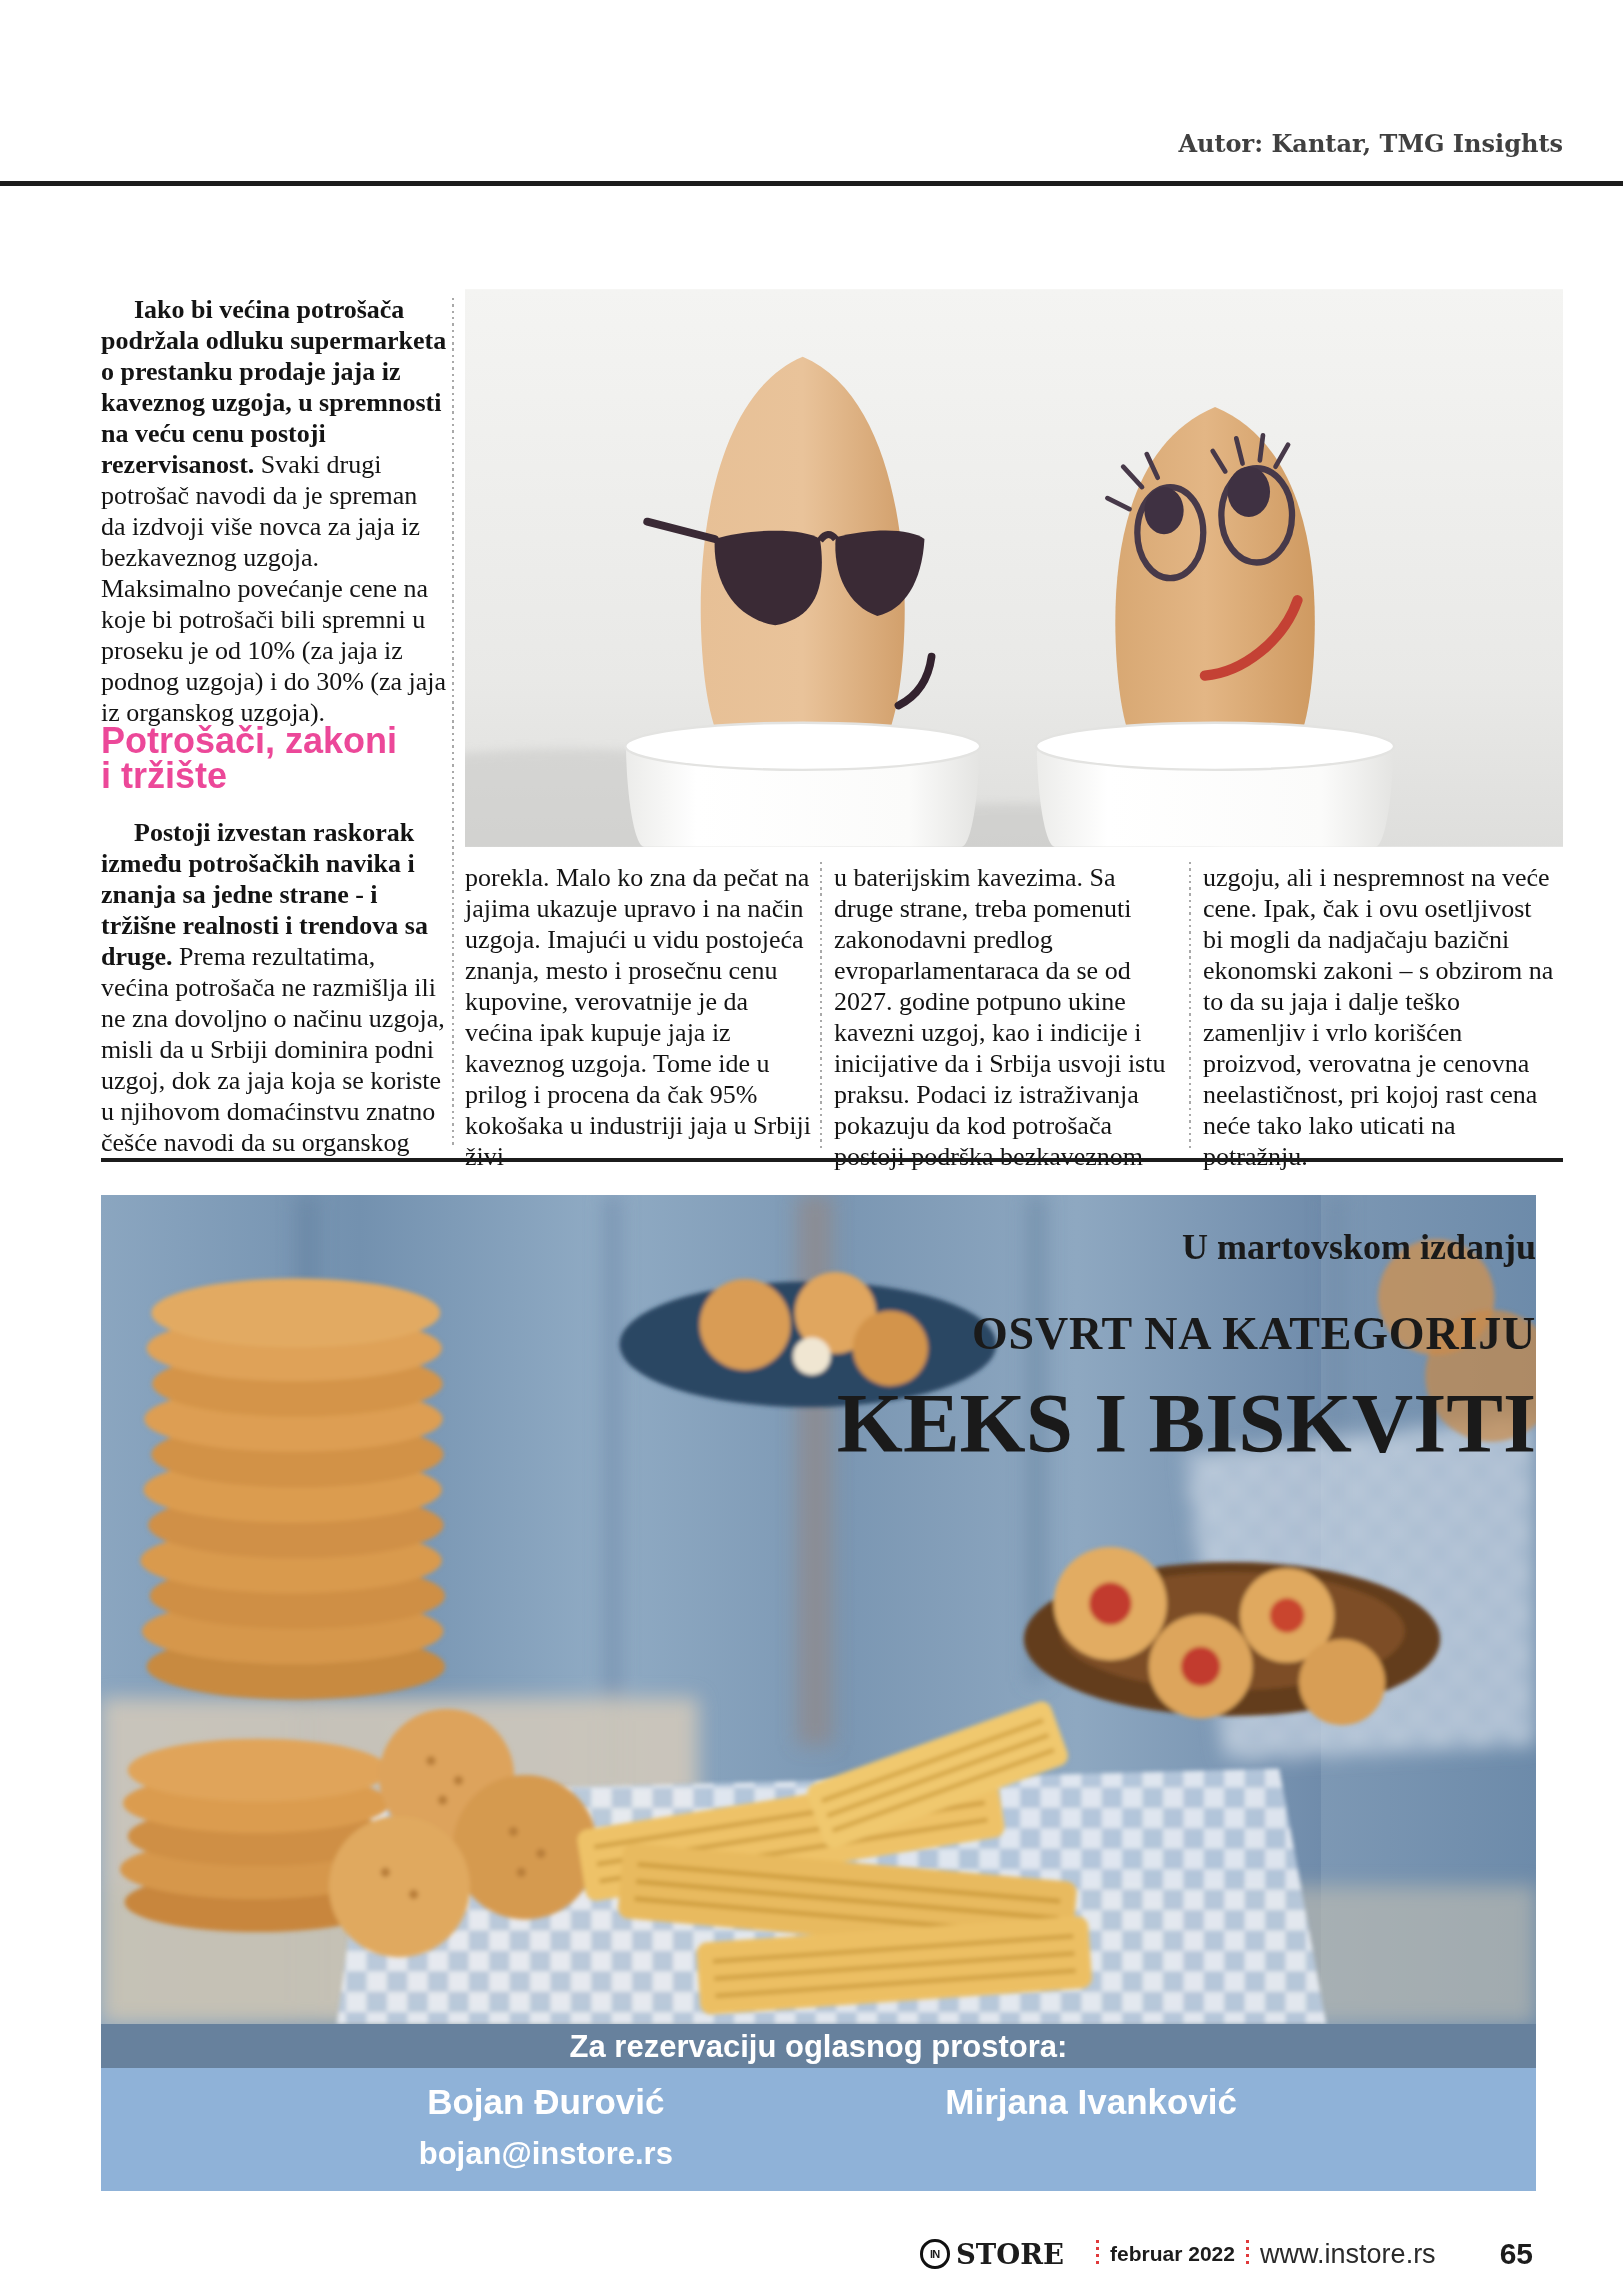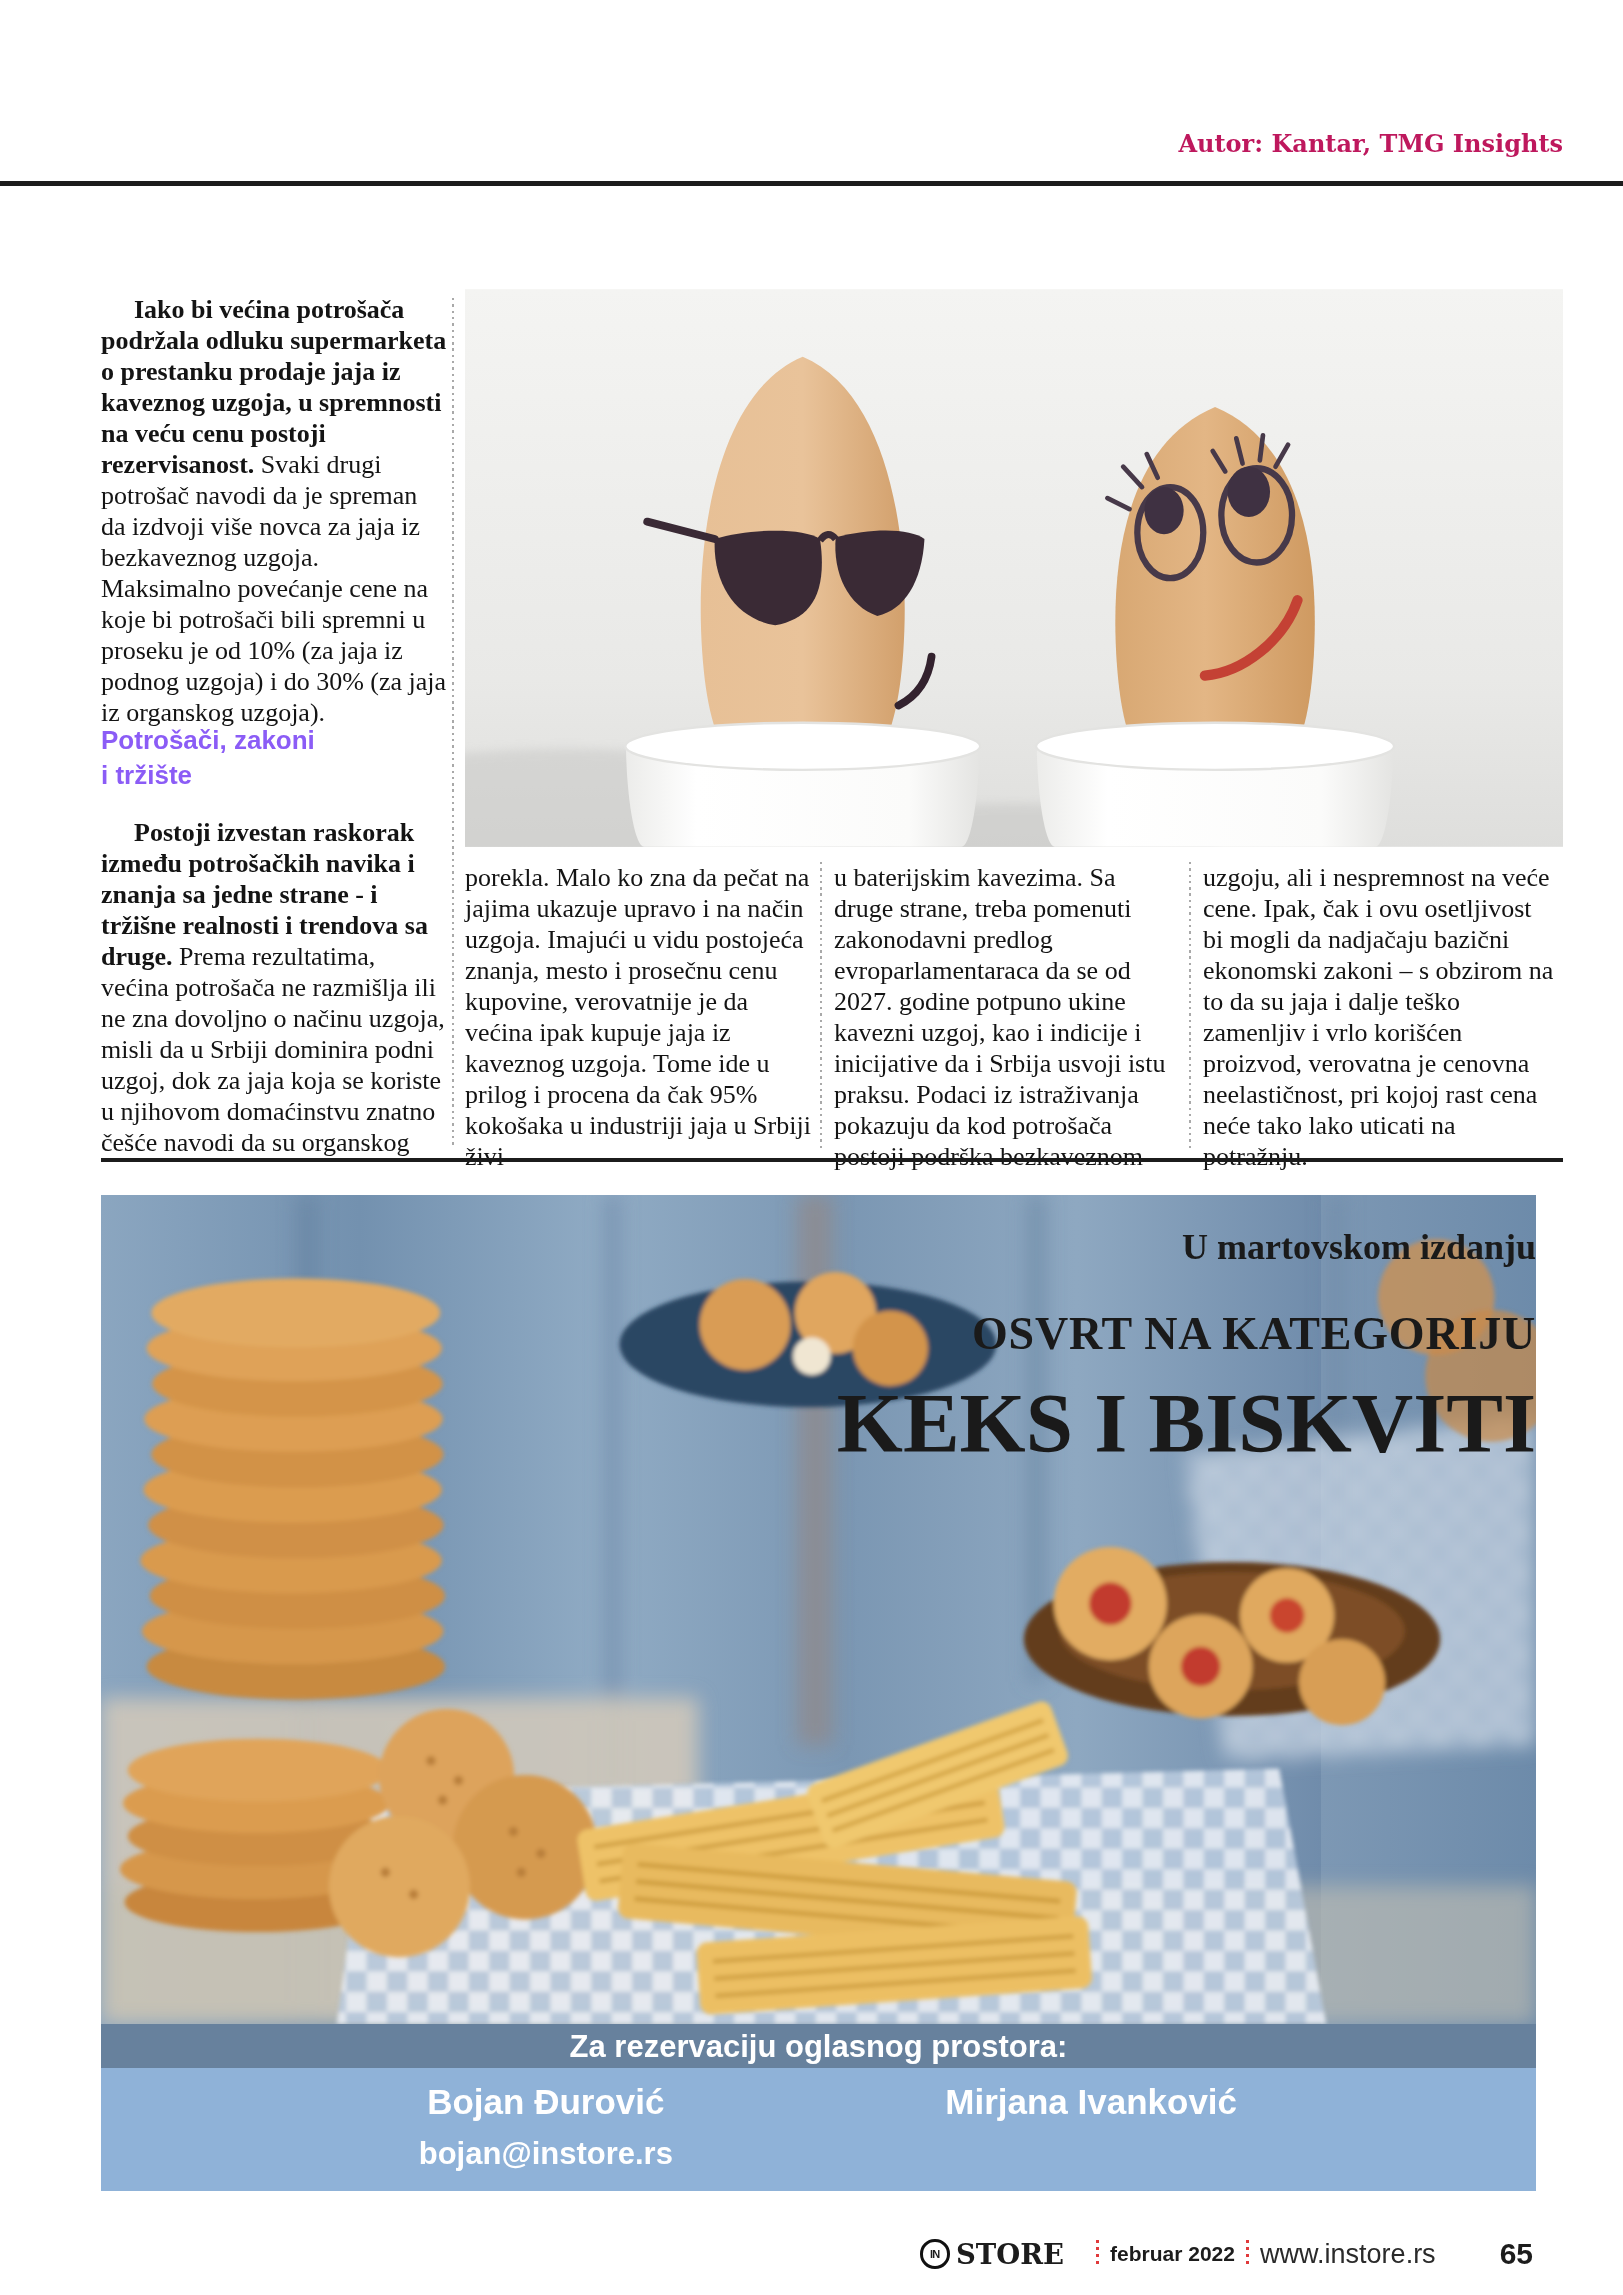--- a/index.html
+++ b/index.html
@@ -3,31 +3,31 @@
 <meta charset="utf-8">
 <style>
   html,body{margin:0;padding:0;background:#ffffff;}
   #page{
     position:relative;width:1623px;height:2295px;background:#ffffff;overflow:hidden;
     font-family:"Liberation Serif",serif;color:#1a1a1a;
   }
   
   .author{
     position:absolute;top:129px;right:60px;
-    font-family:"DejaVu Serif",serif;font-weight:700;font-size:24px;color:#be185d;
+    font-family:"DejaVu Serif",serif;font-weight:700;font-size:24px;color:#404040;
   }
   .top-rule{position:absolute;left:0;top:181px;width:1623px;height:4.7px;background:#1c1c1c;}
   
   .serifcol{position:absolute;width:347px;font-size:26px;line-height:31px;text-align:left;color:#141414;font-family:Liberation Serif, serif;}
   .serifcol p{margin:0;}
   .indent{text-indent:33px;}
   .lead{font-weight:700;}
   .subhead{
     position:absolute;left:101px;top:723px;
-    font-family:"Liberation Sans",sans-serif;font-weight:700;font-size:26px;line-height:35px;color:#8b5cf6;
+    font-family:"Liberation Sans",sans-serif;font-weight:700;font-size:36px;line-height:35px;color:#ec4899;
   }
   .vdiv{position:absolute;width:2.4px;
     background-image:repeating-linear-gradient(to bottom,#a9a9a9 0 2.4px,transparent 2.4px 6.3px);}
   
   .egg-photo{position:absolute;left:465px;top:289px;width:1098px;height:558px;}
   
   .ad-rule{position:absolute;left:101px;top:1158px;width:1462px;height:3.9px;background:#1c1c1c;}
   .ad{position:absolute;left:101px;top:1195px;width:1435px;height:996px;border-radius:29px;}
   .ad-photo{position:absolute;left:0;top:0;width:1435px;height:829px;overflow:hidden;}
   .ad-kicker{position:absolute;right:0;top:31px;font-size:36px;font-weight:700;white-space:nowrap;}

